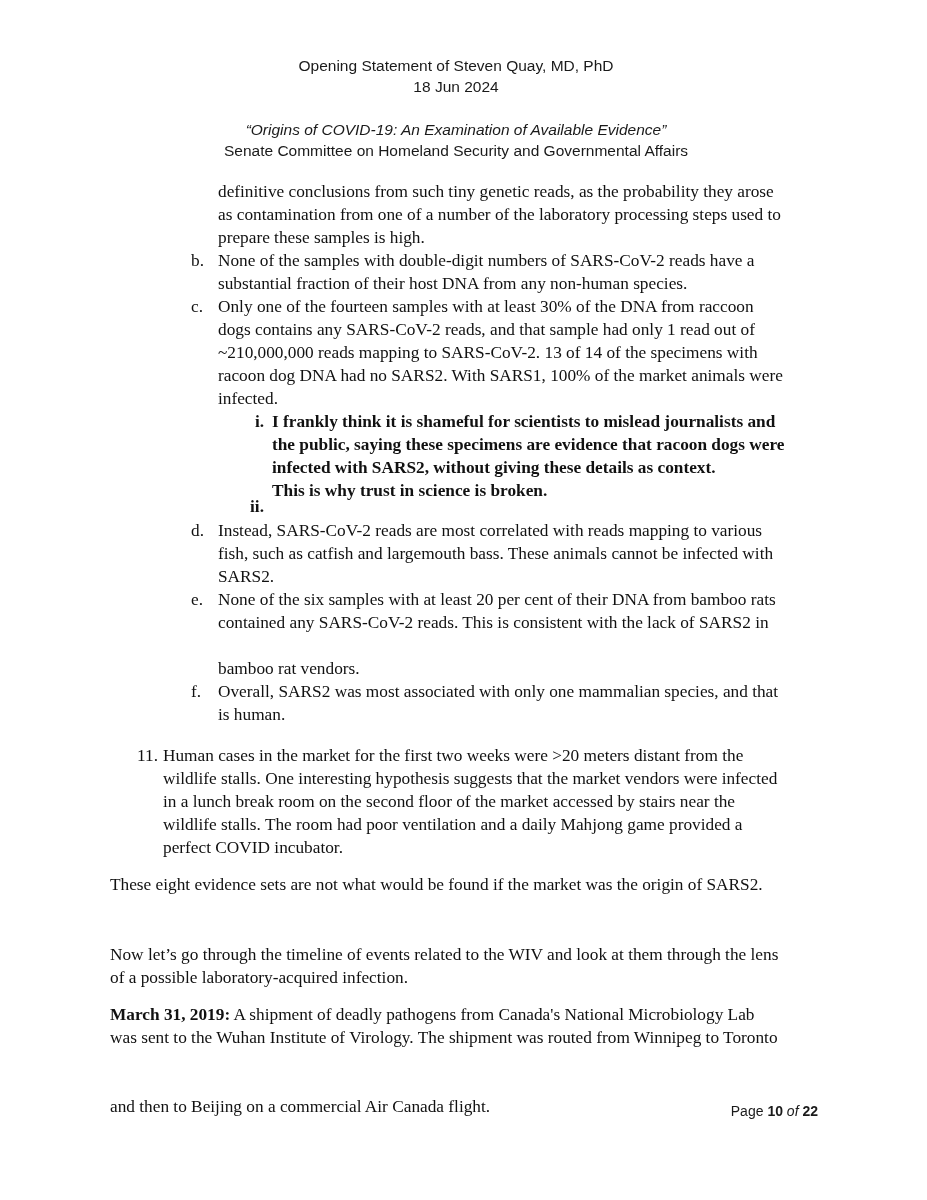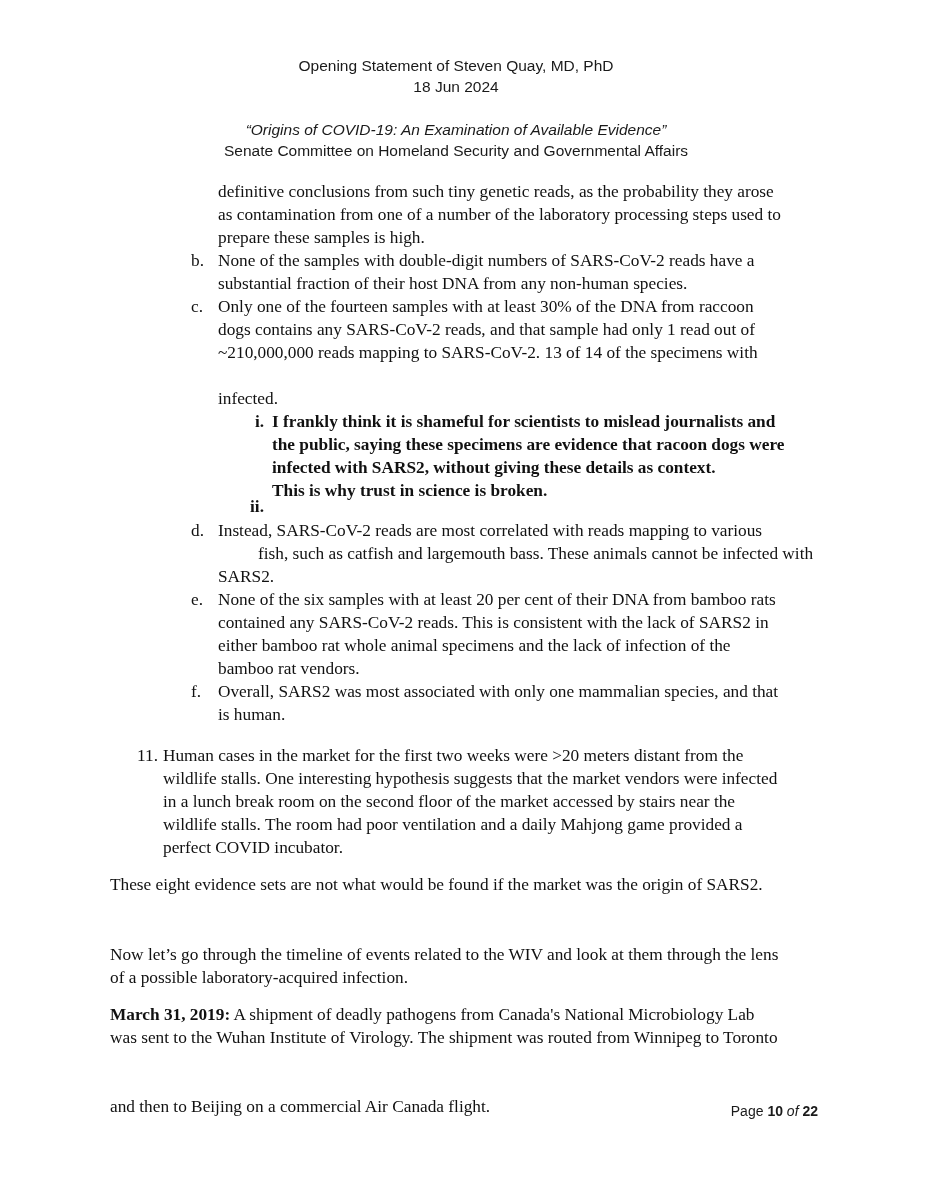--- a/index.html
+++ b/index.html
@@ -28,39 +28,39 @@
   <div class="ln" style="left:218px; top:227px;">prepare these samples is high.</div>
 
   <div class="ln" style="left:191px; top:250px;">b.</div>
   <div class="ln" style="left:218px; top:250px;">None of the samples with double-digit numbers of SARS-CoV-2 reads have a</div>
   <div class="ln" style="left:218px; top:273px;">substantial fraction of their host DNA from any non-human species.</div>
 
   <div class="ln" style="left:191px; top:296px;">c.</div>
   <div class="ln" style="left:218px; top:296px;">Only one of the fourteen samples with at least 30% of the DNA from raccoon</div>
   <div class="ln" style="left:218px; top:319px;">dogs contains any SARS-CoV-2 reads, and that sample had only 1 read out of</div>
   <div class="ln" style="left:218px; top:342px;">~210,000,000 reads mapping to SARS-CoV-2. 13 of 14 of the specimens with</div>
+  <div class="ln" style="left:218px; top:365px;">racoon dog DNA had no SARS2. With SARS1, 100% of the market animals were</div>
   <div class="ln" style="left:218px; top:388px;">infected.</div>
 
   <div class="mk b" style="left:232px; width:32px; top:411px;">i.</div>
   <div class="ln b" style="left:272px; top:411px;">I frankly think it is shameful for scientists to mislead journalists and</div>
   <div class="ln b" style="left:272px; top:434px;">the public, saying these specimens are evidence that racoon dogs were</div>
   <div class="ln b" style="left:272px; top:457px;">infected with SARS2, without giving these details as context.</div>
 
   <div class="mk b" style="left:232px; width:32px; top:496px;">ii.</div>
   <div class="ln b" style="left:272px; top:480px;">This is why trust in science is broken.</div>
 
   <div class="ln" style="left:191px; top:520px;">d.</div>
   <div class="ln" style="left:218px; top:520px;">Instead, SARS-CoV-2 reads are most correlated with reads mapping to various</div>
-  <div class="ln" style="left:218px; top:543px;margin-left:40px;">fish, such as catfish and largemouth bass. These animals cannot be infected with</div>
+  <div class="ln" style="left:218px; top:543px;">fish, such as catfish and largemouth bass. These animals cannot be infected with</div>
   <div class="ln" style="left:218px; top:566px;">SARS2.</div>
 
   <div class="ln" style="left:191px; top:589px;">e.</div>
   <div class="ln" style="left:218px; top:589px;">None of the six samples with at least 20 per cent of their DNA from bamboo rats</div>
   <div class="ln" style="left:218px; top:612px;">contained any SARS-CoV-2 reads. This is consistent with the lack of SARS2 in</div>
-  <div class="ln" style="left:218px; top:635px;">either bamboo rat whole animal specimens and the lack of infection of the</div>
   <div class="ln" style="left:218px; top:658px;">bamboo rat vendors.</div>
 
   <div class="ln" style="left:191px; top:681px;">f.</div>
   <div class="ln" style="left:218px; top:681px;">Overall, SARS2 was most associated with only one mammalian species, and that</div>
   <div class="ln" style="left:218px; top:704px;">is human.</div>
 
   <div class="ln" style="left:137px; top:745px;">11.</div>
   <div class="ln" style="left:163px; top:745px;">Human cases in the market for the first two weeks were &gt;20 meters distant from the</div>
   <div class="ln" style="left:163px; top:768px;">wildlife stalls. One interesting hypothesis suggests that the market vendors were infected</div>
   <div class="ln" style="left:163px; top:791px;">in a lunch break room on the second floor of the market accessed by stairs near the</div>

